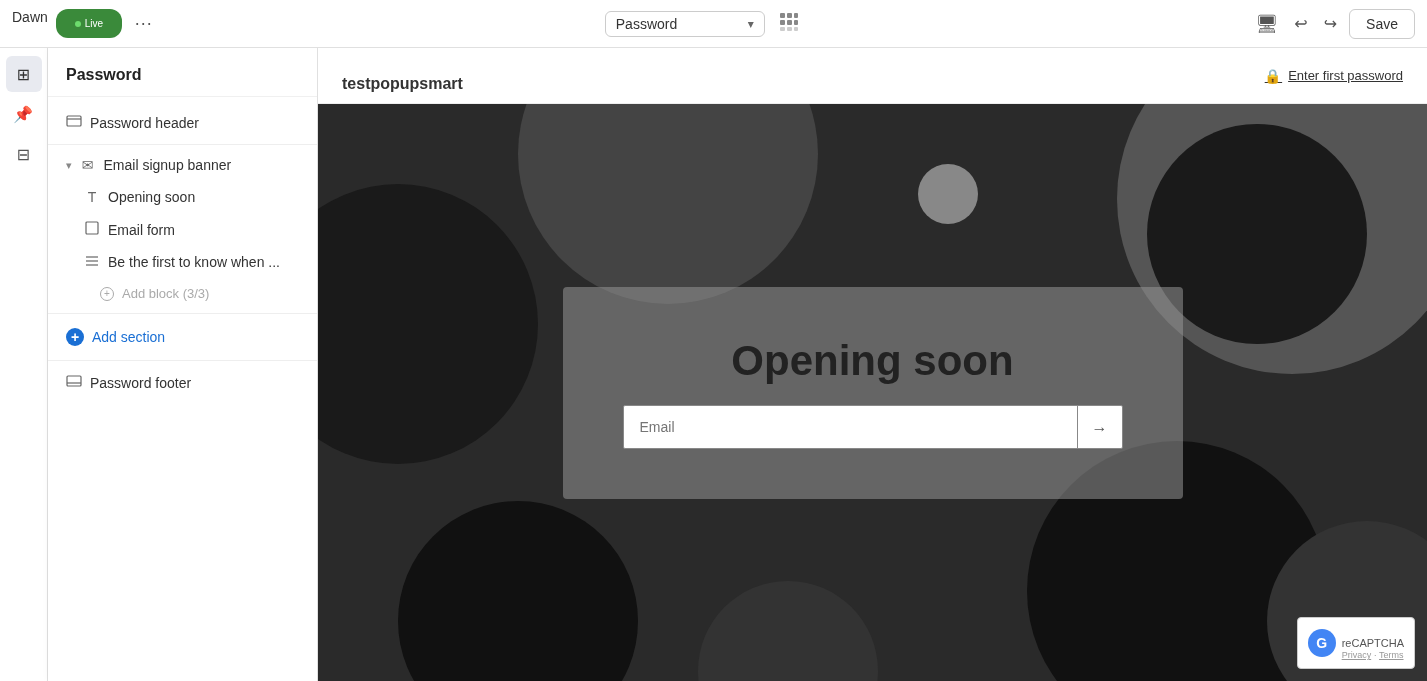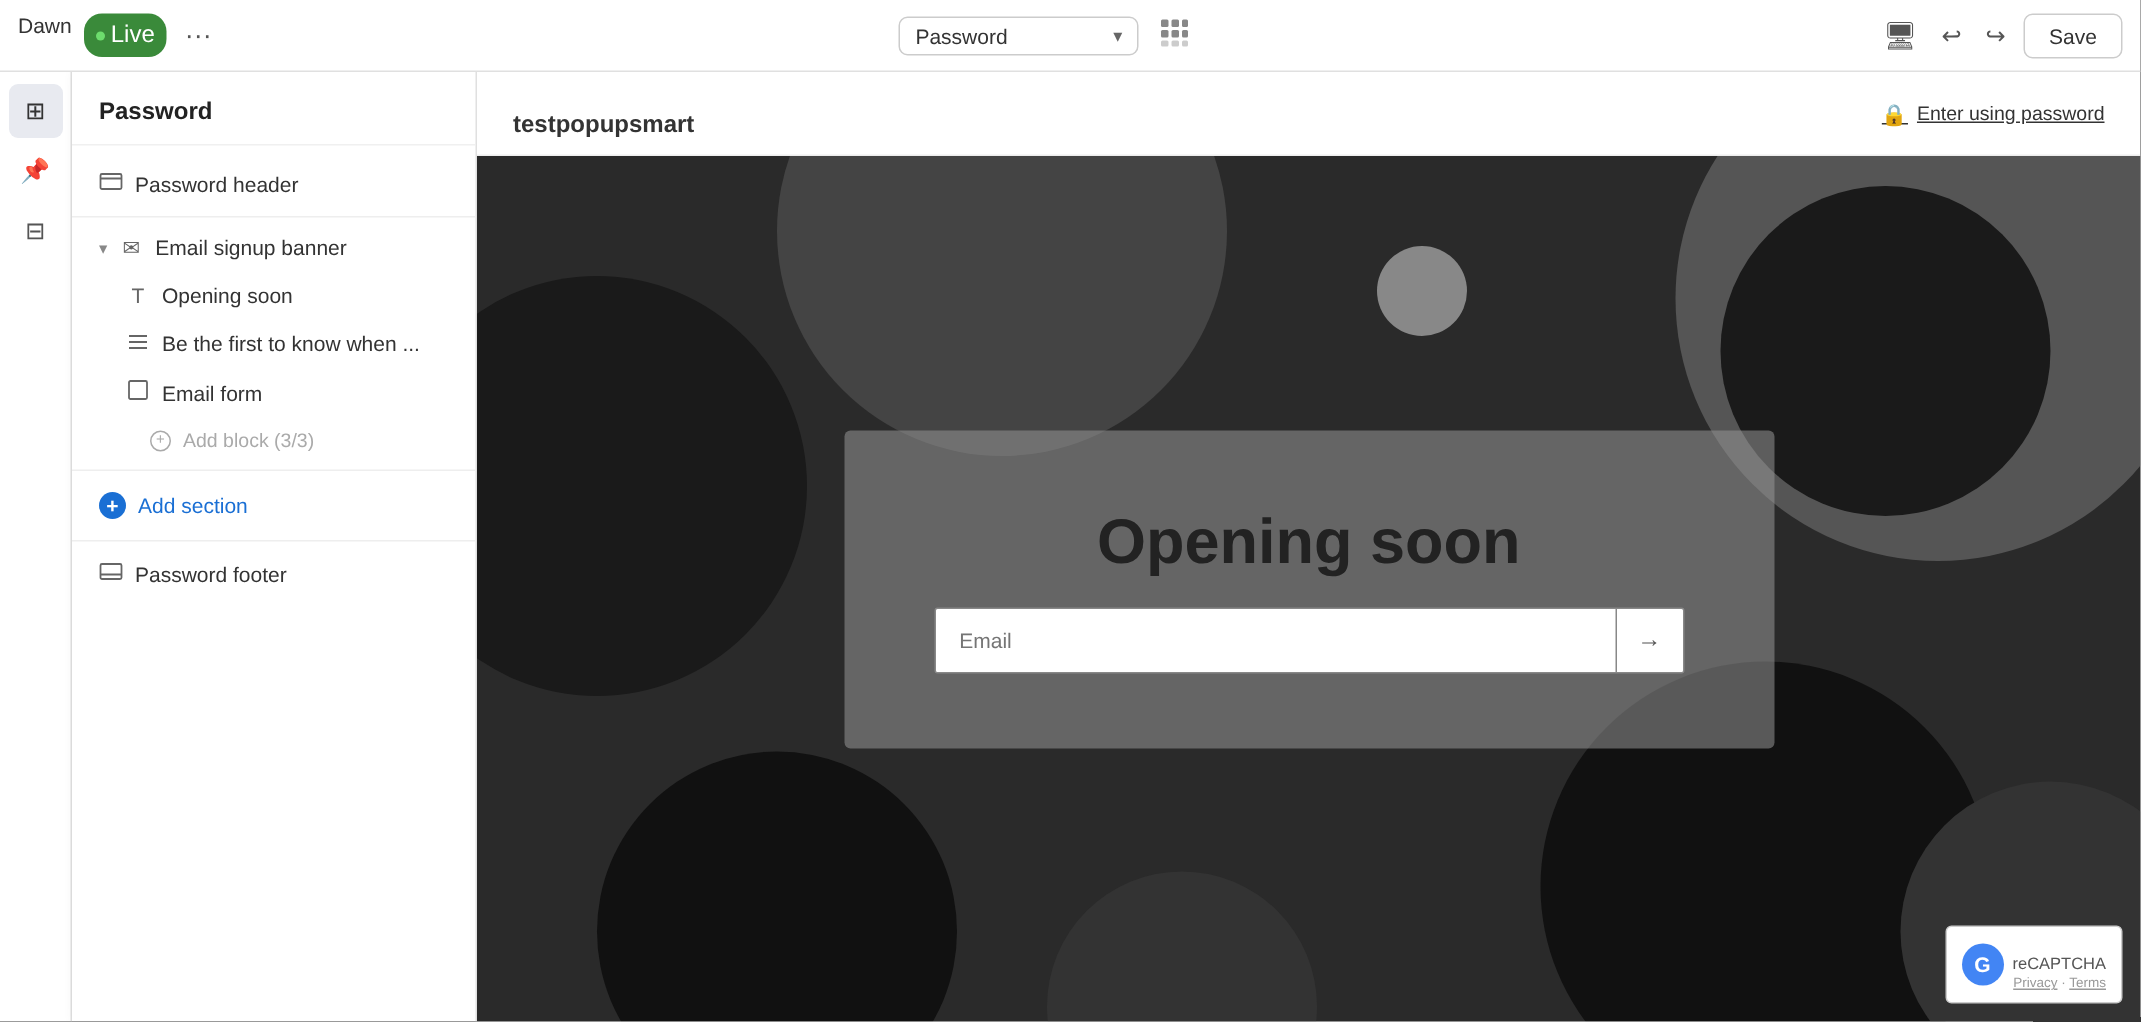--- a/index.html
+++ b/index.html
@@ -5,21 +5,21 @@
     * { box-sizing: border-box; margin: 0; padding: 0; }
     body { font-family: -apple-system, BlinkMacSystemFont, 'Segoe UI', sans-serif; background: #f0f0f0; width: 1427px; height: 681px; overflow: hidden; display: flex; flex-direction: column; }
 
     
     .topbar { height: 48px; background: #fff; border-bottom: 1px solid #e0e0e0; display: flex; align-items: center; padding: 0 12px; gap: 12px; flex-shrink: 0; }
     .topbar-left { display: flex; gap: 8px; }
     .topbar-center { flex: 1; display: flex; justify-content: center; align-items: center; gap: 10px; }
     .topbar-right { display: flex; align-items: center; gap: 8px; }
 
     .store-name { font-size: 14px; font-weight: 500; color: #333; }
-    .live-badge { background: #3a8a3a; color: #fff; font-size: 16px; padding: 2px 8px; border-radius: 12px; display: flex; align-items: center; gap: 4px; }
+    .live-badge { background: #3a8a3a; color: #fff; font-size: 10px; padding: 2px 19px; border-radius: 12px; display: flex; align-items: center; gap: 4px; }
     .live-dot { width: 6px; height: 6px; background: #6ddc6d; border-radius: 50%; }
     .more-btn { background: none; border: none; cursor: pointer; color: #555; font-size: 18px; padding: 4px; }
 
     .page-select { display: flex; align-items: center; border: 1px solid #ccc; border-radius: 6px; padding: 4px 10px; gap: 6px; background: #fff; cursor: pointer; min-width: 160px; justify-content: space-between; }
     .page-select-label { font-size: 14px; color: #333; }
     .page-select-arrow { color: #666; font-size: 12px; }
 
     .grid-icon-btn { background: none; border: none; cursor: pointer; padding: 4px; }
 
     .monitor-btn { background: none; border: none; cursor: pointer; color: #555; font-size: 18px; padding: 4px; }
@@ -153,38 +153,38 @@
         <span class="item-label">Email signup banner</span>
       </div>
 
       <div class="panel-item sub">
         <span class="item-icon">T</span>
         <span class="item-label">Opening soon</span>
       </div>
 
       <div class="panel-item sub">
         <span class="item-icon">
+          <svg width="14" height="14" viewBox="0 0 14 14" fill="none">
+            <rect x="1" y="1" width="12" height="12" rx="1" stroke="#666" stroke-width="1.2"></rect>
+          </svg>
+        </span>
+        <span class="item-label">Email form</span>
+      </div>
+
+      <div class="panel-item sub">
+        <span class="item-icon">
           <svg width="14" height="12" viewBox="0 0 14 12" fill="none">
             <line x1="1" y1="2" x2="13" y2="2" stroke="#666" stroke-width="1.2"></line>
             <line x1="1" y1="6" x2="13" y2="6" stroke="#666" stroke-width="1.2"></line>
             <line x1="1" y1="10" x2="13" y2="10" stroke="#666" stroke-width="1.2"></line>
           </svg>
         </span>
         <span class="item-label">Be the first to know when ...</span>
       </div>
 
-      <div class="panel-item sub">
-        <span class="item-icon">
-          <svg width="14" height="14" viewBox="0 0 14 14" fill="none">
-            <rect x="1" y="1" width="12" height="12" rx="1" stroke="#666" stroke-width="1.2"></rect>
-          </svg>
-        </span>
-        <span class="item-label">Email form</span>
-      </div>
-
       <div class="add-block-item">
         <span class="add-block-icon">+</span>
         <span>Add block (3/3)</span>
       </div>
 
       <hr class="divider">
 
       <button class="add-section-btn">
         <span style="width:18px;height:18px;background:#1a6fd4;border-radius:50%;display:inline-flex;align-items:center;justify-content:center;color:#fff;font-size:14px;font-weight:bold;flex-shrink:0;">+</span>
         <span>Add section</span>
@@ -204,21 +204,21 @@
 
     </div>
   </div>
 
   <div class="canvas">
 
     <div class="store-header">
       <span class="store-title">testpopupsmart</span>
       <div class="password-link">
         <span class="lock-icon">🔒</span>
-        <span>Enter using password</span>
+        <span>Enter first password</span>
       </div>
     </div>
 
     <div class="password-page">
       <div class="bg-canvas">
 
         <div style="position:absolute;left:-60px;top:80px;width:280px;height:280px;background:#1a1a1a;border-radius:50%;"></div>
 
         <div style="position:absolute;left:200px;top:-100px;width:300px;height:300px;background:#444;border-radius:50%;"></div>
 
@@ -238,21 +238,21 @@
           <div class="email-form-row">
             <input class="email-input" type="email" placeholder="Email" style="">
             <button class="email-submit-btn">→</button>
           </div>
         </div>
 
         <div class="recaptcha-badge">
           <div class="recaptcha-logo">G</div>
           <div class="recaptcha-text">
             <div style="font-size:11px;color:#555;margin-top:12px;">reCAPTCHA</div>
-            <div style="font-size:9px;color:#999;text-align:right;">
+            <div style="font-size:9px;color:#999;">
               <span style="cursor:pointer;text-decoration:underline;">Privacy</span>
               <span> · </span>
               <span style="cursor:pointer;text-decoration:underline;">Terms</span>
             </div>
           </div>
         </div>
 
       </div>
     </div>
 

